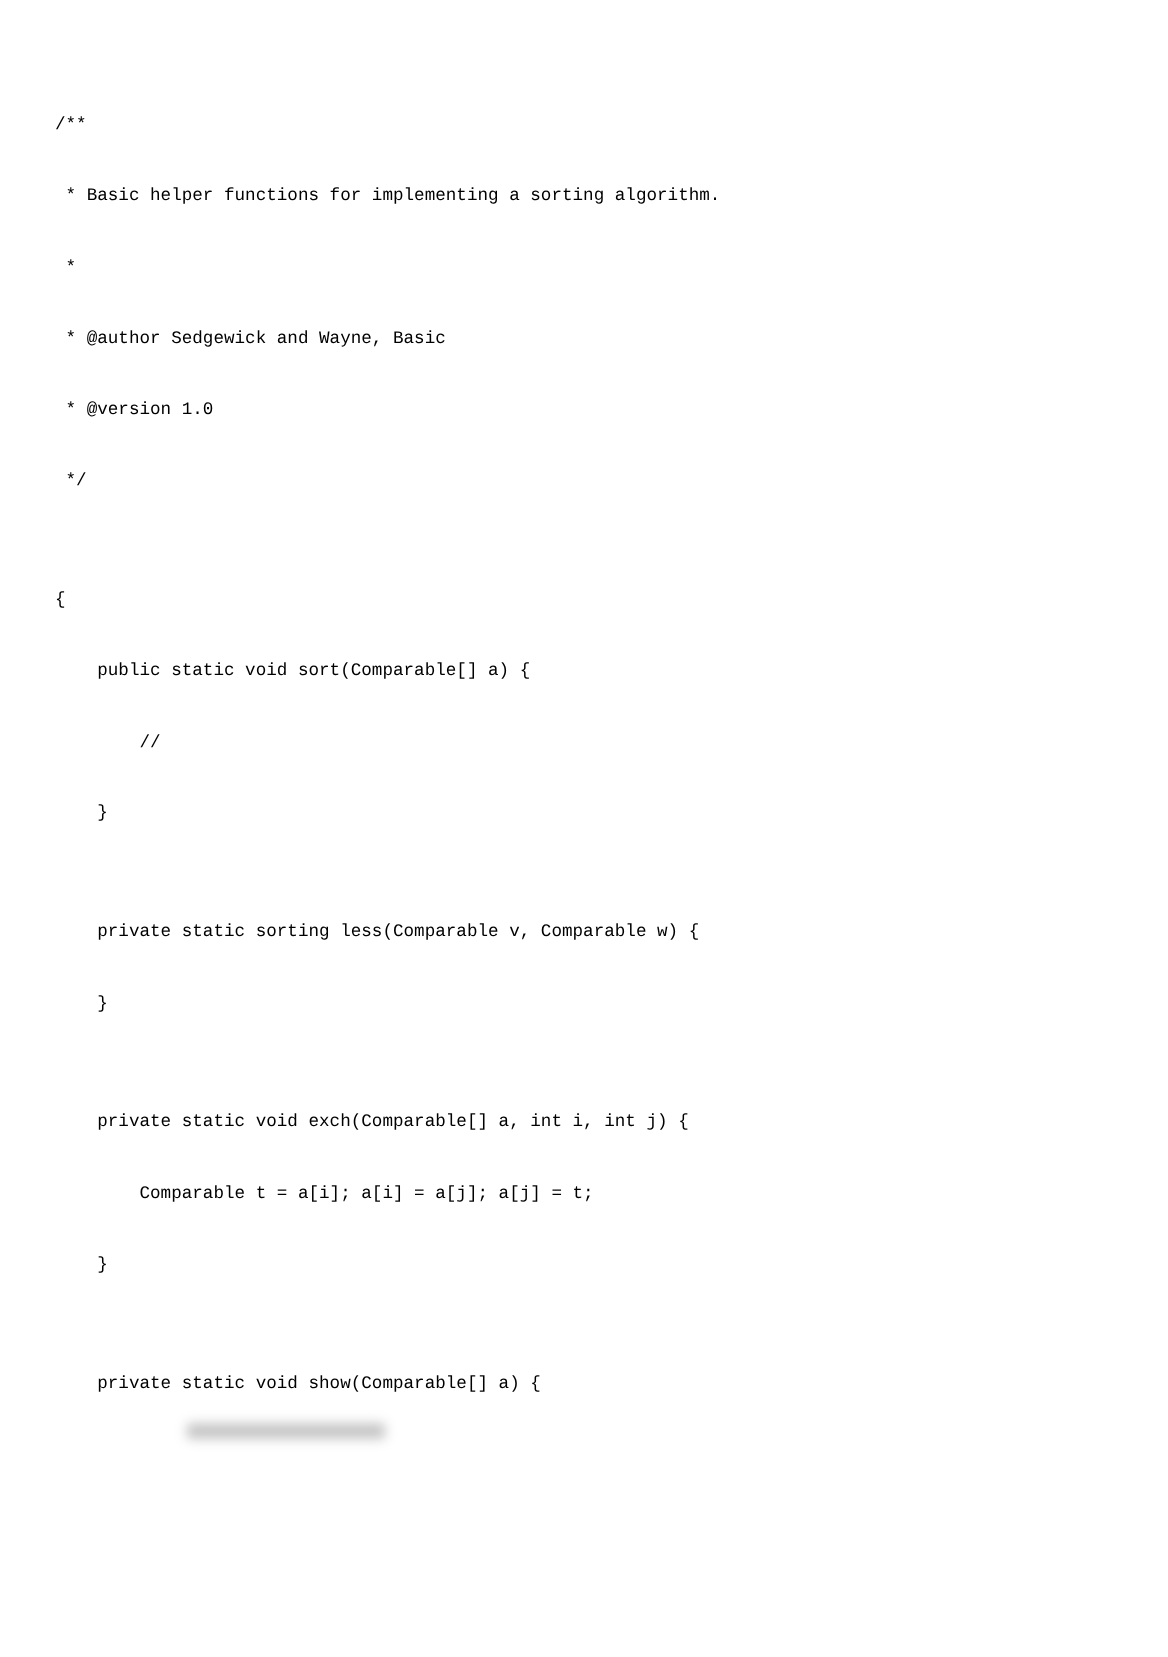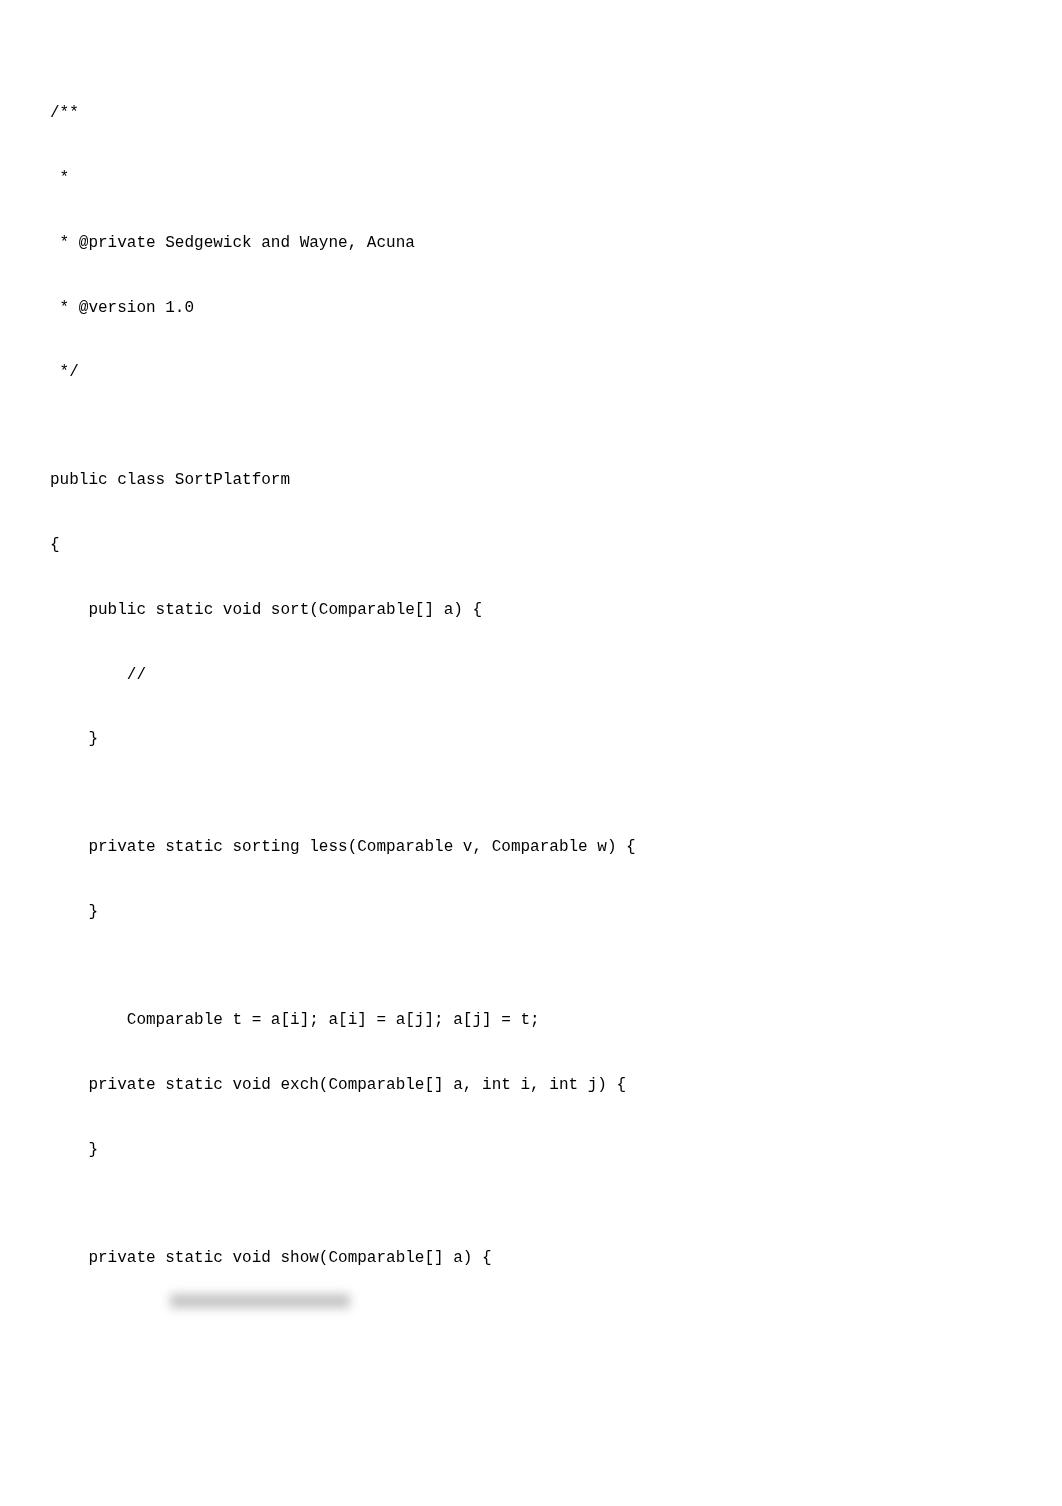--- a/index.html
+++ b/index.html
@@ -33,36 +33,36 @@
       border-radius: 2px;
       margin: 3px 0;
       filter: blur(2px);
     }
   </style>
 </head>
 <body>
 
 <div class="code-block">
   <div>/**</div>
+  <div> * Basic helper functions for implementing a sorting algorithm.</div>
   <div> *</div>
-  <div> * @private Sedgewick and Wayne, Acuna</div>
+  <div> * @author Sedgewick and Wayne, Basic</div>
   <div> * @version 1.0</div>
   <div> */</div>
   <div></div>
-  <div>public class SortPlatform</div>
   <div>{</div>
   <div>    public static void sort(Comparable[] a) {</div>
   <div>        //</div>
   <div>    }</div>
   <div></div>
   <div>    private static sorting less(Comparable v, Comparable w) {</div>
   <div>    }</div>
   <div></div>
+  <div>    private static void exch(Comparable[] a, int i, int j) {</div>
   <div>        Comparable t = a[i]; a[i] = a[j]; a[j] = t;</div>
-  <div>    private static void exch(Comparable[] a, int i, int j) {</div>
   <div>    }</div>
   <div></div>
   <div>    private static void show(Comparable[] a) {</div>
 </div>
 
 <div class="blurred-section" id="blurred-container">
 <div style="height: 21px; position: relative;"><span class="blurred-line" style="margin-left: 120px; width: 180px;"></span></div>
   </div>
 
 </body></html>

